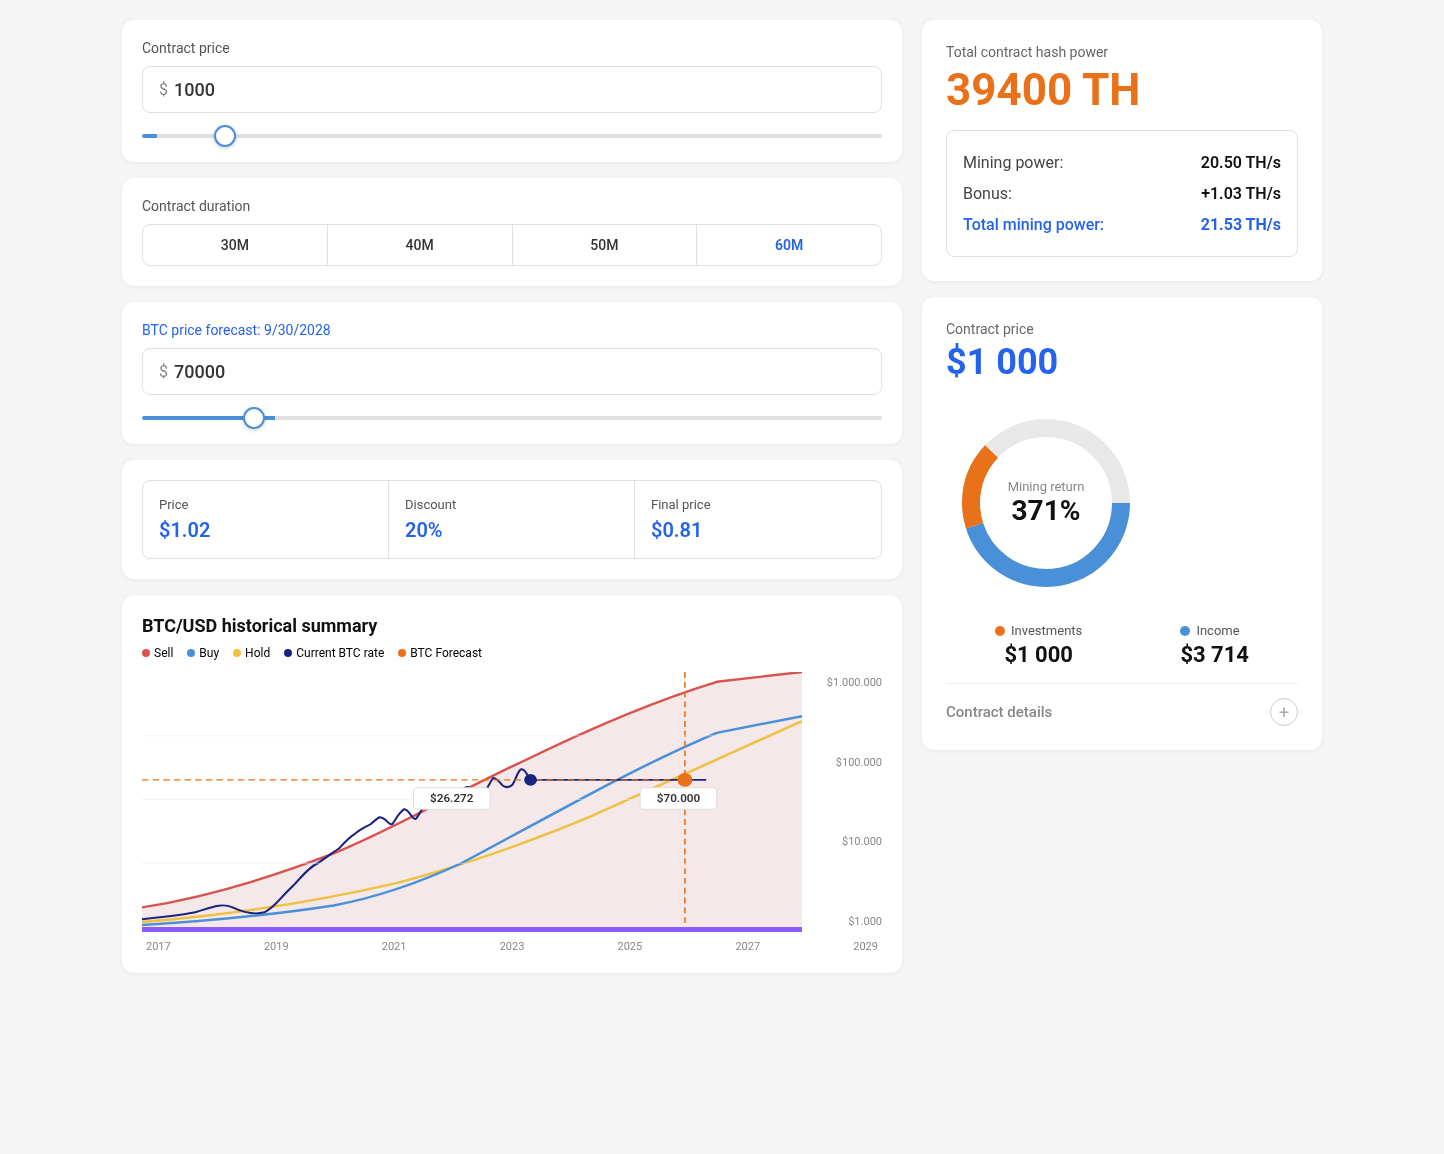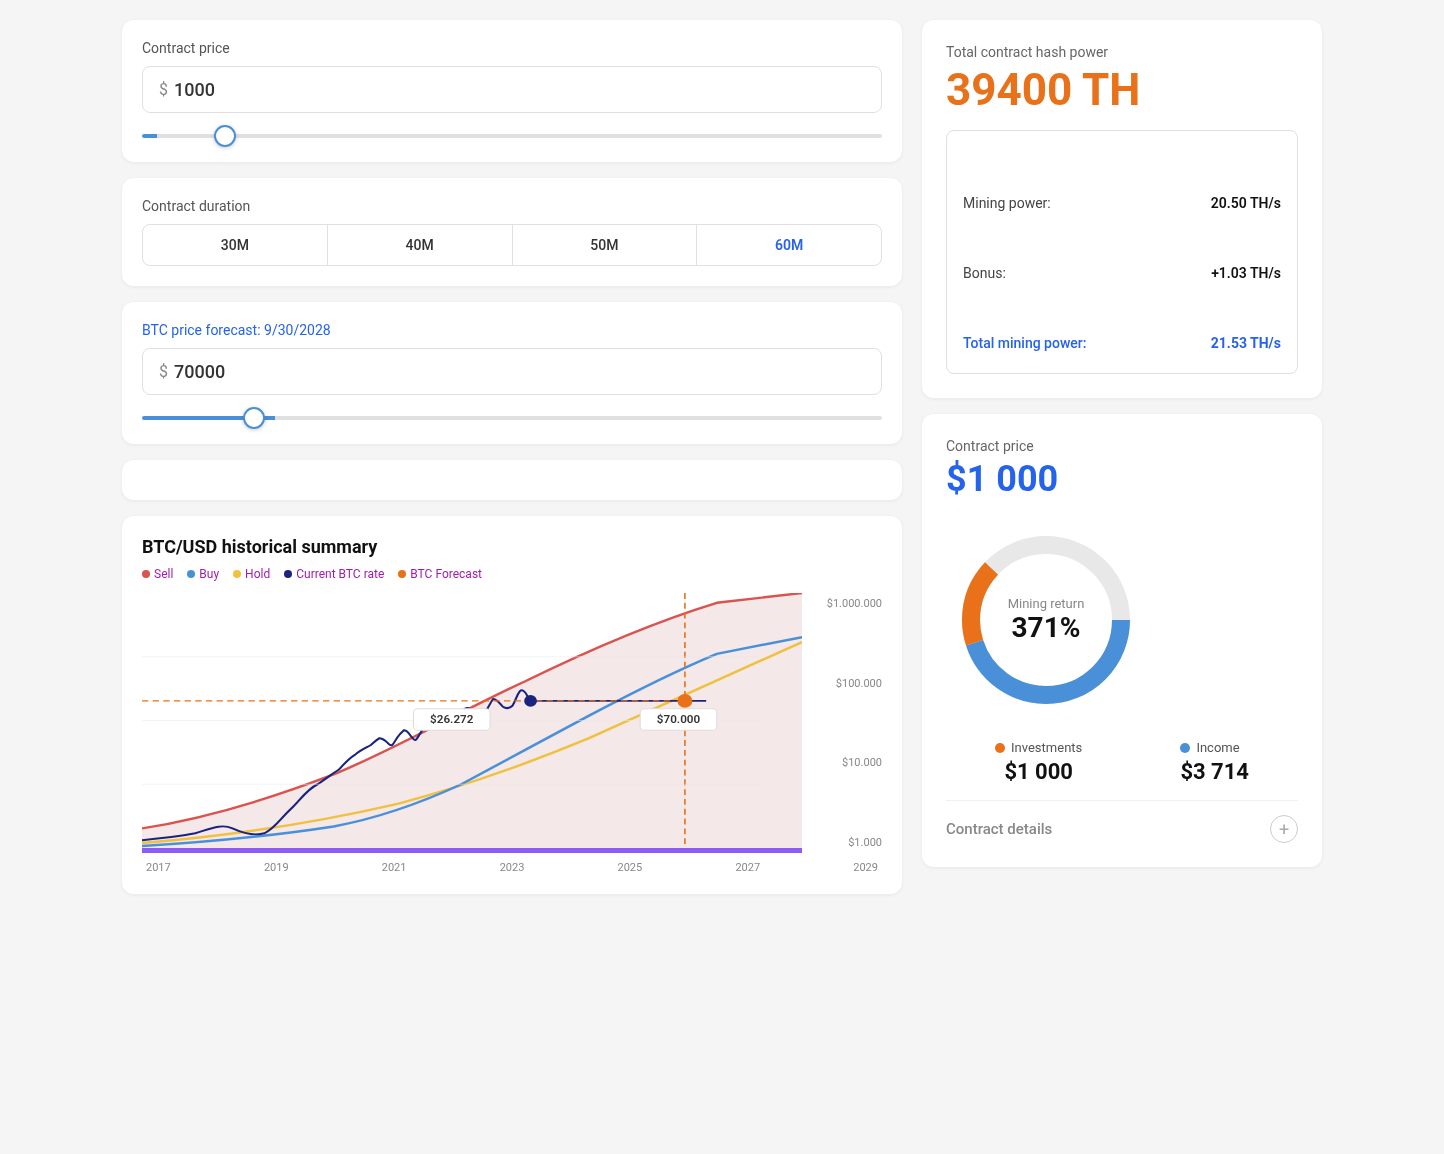--- a/index.html
+++ b/index.html
@@ -150,21 +150,21 @@
       font-weight: 700;
       color: #111;
       margin-bottom: 10px;
     }
     .chart-legend {
       display: flex;
       gap: 14px;
       flex-wrap: wrap;
       margin-bottom: 12px;
       font-size: 12px;
-      color: #a21caf;
+      color: #000000;
     }
     .legend-item {
       display: flex;
       align-items: center;
       gap: 4px;
     }
     .legend-dot {
       width: 8px;
       height: 8px;
       border-radius: 50%;
@@ -221,22 +221,21 @@
     .mining-stats-box {
       border: 1px solid #e0e0e0;
       border-radius: 8px;
       padding: 16px;
     }
     .stat-row {
       display: flex;
       justify-content: space-between;
       align-items: center;
       padding: 6px 0;
-      font-size: 14px;
-      margin-top: 42px;
+      font-size: 16px;
     }
     .stat-row .stat-label { color: #444; }
     .stat-row .stat-value { font-weight: 600; color: #111; }
     .stat-row.total-row .stat-label { color: #2563eb; font-weight: 500; }
     .stat-row.total-row .stat-value { color: #2563eb; font-weight: 700; }
     .contract-price-card {
       background: #fff;
       border-radius: 12px;
       padding: 24px;
       box-shadow: 0 1px 4px rgba(0,0,0,0.06);
@@ -363,20 +362,34 @@
       <div class="price-input-wrapper">
         <span class="currency">$</span>
         <span class="amount">70000</span>
       </div>
       <div class="slider-container">
         <input type="range" class="slider-blue" min="0" max="500000" value="70000" style="">
       </div>
     </div>
 
     <div class="card">
+      <div class="price-grid">
+        <div class="price-cell">
+          <div class="cell-label">Price</div>
+          <div class="cell-value">$1.02</div>
+        </div>
+        <div class="price-cell">
+          <div class="cell-label">Discount</div>
+          <div class="cell-value">20%</div>
+        </div>
+        <div class="price-cell">
+          <div class="cell-label">Final price</div>
+          <div class="cell-value">$0.81</div>
+        </div>
+      </div>
     </div>
 
     <div class="chart-card">
       <div class="chart-title">BTC/USD historical summary</div>
       <div class="chart-legend">
         <div class="legend-item">
           <div class="legend-dot" style="background:#d9534f;"></div>
           <span>Sell</span>
         </div>
         <div class="legend-item">

